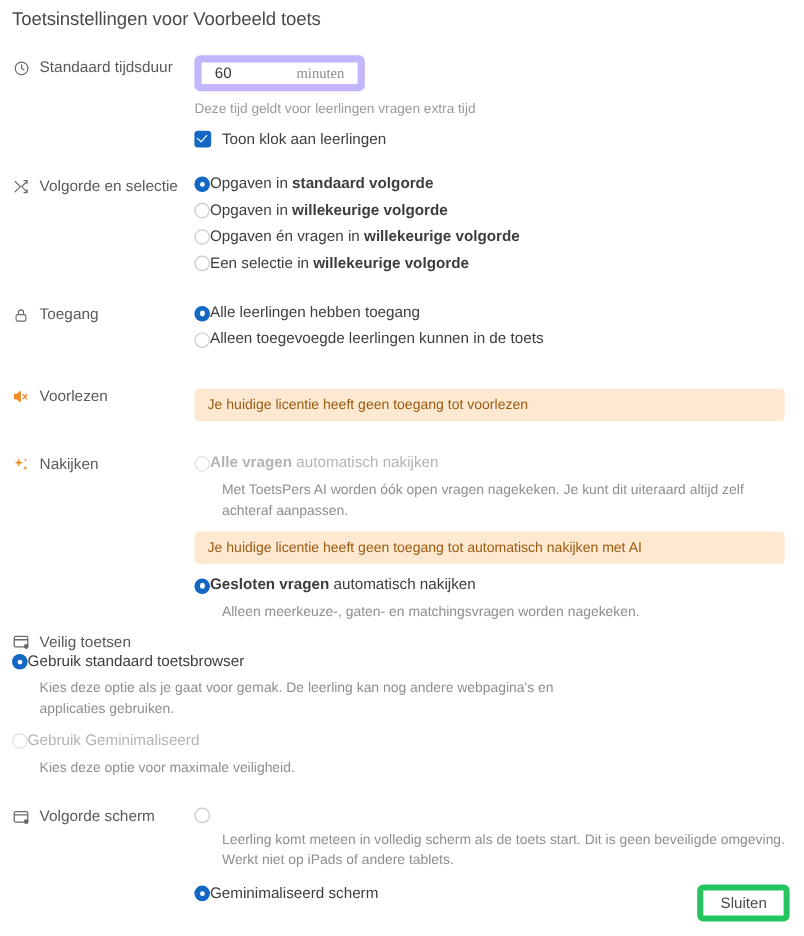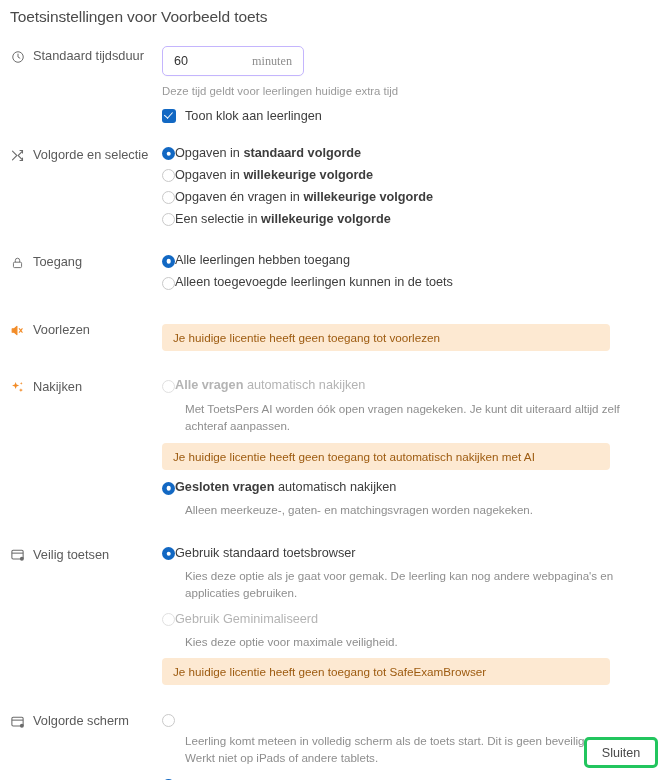--- a/index.html
+++ b/index.html
@@ -61,21 +61,21 @@
   }
   .sec-body {
     flex: 1;
     min-width: 0;
   }
 
   
   .dur-input {
     width: 142px;
     height: 30px;
-    border: 1px solid #c4b5fd;
+    border: 6px solid #c4b5fd;
     border-radius: 5px;
     background: #fff;
     display: flex;
     align-items: center;
     justify-content: space-between;
     padding: 0 11px;
     box-sizing: border-box;
     box-shadow: 0 1px 1px rgba(0,0,0,0.02);
   }
   .dur-value {
@@ -182,34 +182,34 @@
   }
 
   
   .banner {
     background: #fde9d2;
     color: #9d5b10;
     font-size: 11.7px;
     border-radius: 4px;
     padding: 7px 11px;
     margin: 4px 0 4px 0;
-    width: 448px;
+    width: 492px;
     box-sizing: border-box;
   }
 
   
   .footer {
     position: absolute;
     right: 12px;
     bottom: 12px;
   }
   .btn-close {
     min-width: 74px;
     height: 31px;
-    border: 3px solid #22c55e;
+    border: 5px solid #22c55e;
     border-radius: 5px;
     background: #fff;
     color: #4a4a4a;
     font-size: 12.6px;
     font-family: "Liberation Sans", sans-serif;
     cursor: pointer;
     padding: 0 14px;
   }
 
   svg { display: block; }
@@ -229,21 +229,21 @@
           <path d="M12 7v5l3.2 2" stroke-linecap="round"></path>
         </svg>
       </span>
       <span>Standaard tijdsduur</span>
     </div>
     <div class="sec-body">
       <div class="dur-input">
         <input class="dur-value" type="text" value="60" style="">
         <span class="dur-unit">minuten</span>
       </div>
-      <div class="hint">Deze tijd geldt voor leerlingen huidige extra tijd</div>
+      <div class="hint">Deze tijd geldt voor leerlingen vragen extra tijd</div>
       <div class="check-row">
         <span class="checkbox"></span>
         <span class="check-label">Toon klok aan leerlingen</span>
       </div>
     </div>
   </div>
 
   <div class="section" style="margin-top:22px;">
     <div class="sec-label">
       <span class="ico">
@@ -333,21 +333,21 @@
       <div class="opt-desc">Met ToetsPers AI worden óók open vragen nagekeken. Je kunt dit uiteraard altijd zelf achteraf aanpassen.</div>
       <div class="banner" style="margin-top:9px;">Je huidige licentie heeft geen toegang tot automatisch nakijken met AI</div>
       <div class="opt" style="margin-top:9px;">
         <span class="radio sel"></span>
         <span class="opt-text"><b>Gesloten vragen</b><span> automatisch nakijken</span></span>
       </div>
       <div class="opt-desc">Alleen meerkeuze-, gaten- en matchingsvragen worden nagekeken.</div>
     </div>
   </div>
 
-  <div class="section" style="margin-top:26px;">
+  <div class="section" style="margin-top:6px;flex-direction:column;">
     <div class="sec-label">
       <span class="ico">
         <svg width="15" height="14" viewBox="0 0 24 22" fill="none" stroke="#6b6b6b" stroke-width="1.7">
           <rect x="3" y="3.5" width="18" height="14" rx="2"></rect>
           <path d="M3 8h18"></path>
           <circle cx="19" cy="17" r="3.2" fill="#6b6b6b" stroke="none"></circle>
         </svg>
       </span>
       <span>Veilig toetsen</span>
     </div>
@@ -355,21 +355,20 @@
       <div class="opt">
         <span class="radio sel"></span>
         <span class="opt-text">Gebruik standaard toetsbrowser</span>
       </div>
       <div class="opt-desc">Kies deze optie als je gaat voor gemak. De leerling kan nog andere webpagina's en applicaties gebruiken.</div>
       <div class="opt dis" style="margin-top:9px;">
         <span class="radio dis"></span>
         <span class="opt-text">Gebruik Geminimaliseerd</span>
       </div>
       <div class="opt-desc">Kies deze optie voor maximale veiligheid.</div>
-      <div class="banner" style="margin-top:8px;">Je huidige licentie heeft geen toegang tot SafeExamBrowser</div>
     </div>
   </div>
 
   <div class="section" style="margin-top:22px;">
     <div class="sec-label">
       <span class="ico">
         <svg width="15" height="14" viewBox="0 0 24 22" fill="none" stroke="#6b6b6b" stroke-width="1.7">
           <rect x="3" y="3.5" width="18" height="14" rx="2"></rect>
           <path d="M3 8h18"></path>
           <circle cx="19" cy="17" r="3.2" fill="#6b6b6b" stroke="none"></circle>

